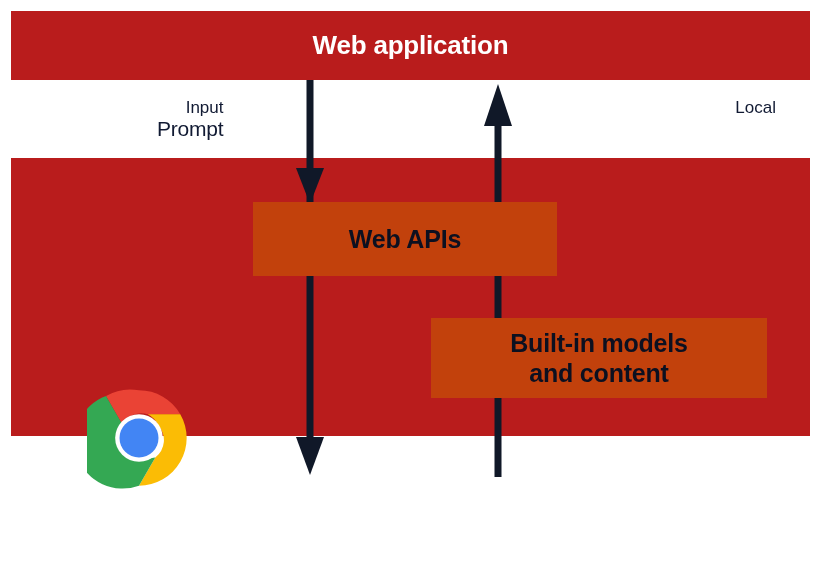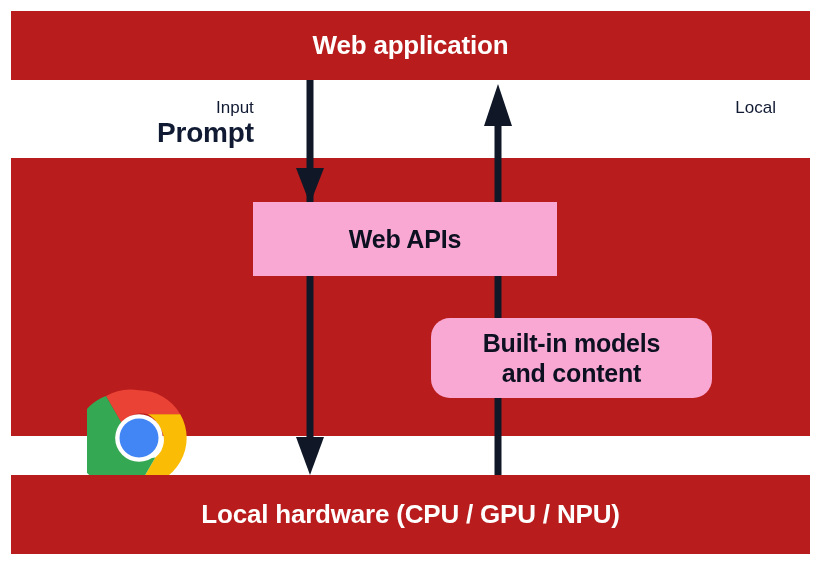--- a/index.html
+++ b/index.html
@@ -58,22 +58,22 @@
   .io-block {
     position: absolute;
     color: #111a33;
     line-height: 1.12;
   }
   .io-kind {
     font-size: 17px;
     font-weight: normal;
   }
   .io-value {
-    font-size: 28px;
-    font-weight: bold;
+    font-size: 21px;
+    font-weight: normal;
     letter-spacing: -0.2px;
     white-space: nowrap;
   }
   #io-input {
     left: 110px;
     top: 98px;
     text-align: right;
     margin-left: 47px;
   }
   #io-output {
@@ -115,21 +115,21 @@
     margin-top: 16px;
     color: #ffffff;
     font-size: 24px;
     font-weight: bold;
     letter-spacing: -0.3px;
   }
 
   
   .ybox {
     position: absolute;
-    background: #f9a8d4;
+    background: #c2410c;
     display: flex;
     align-items: center;
     justify-content: center;
     text-align: center;
   }
   .ybox-label {
     color: #0c1020;
     font-weight: bold;
     font-size: 25px;
     letter-spacing: -0.2px;
@@ -137,23 +137,22 @@
   }
   #box-web-apis {
     left: 253px;
     top: 202px;
     width: 304px;
     height: 74px;
   }
   #box-builtin-models {
     left: 431px;
     top: 318px;
-    width: 281px;
+    width: 336px;
     height: 80px;
-    border-radius: 19px;
   }
 </style>
 </head>
 <body>
 
 <div id="stage">
 
   <div class="band" id="band-web-application">
     <span class="band-label">Web application</span>
   </div>
@@ -202,17 +201,14 @@
     <span class="ybox-label">Web APIs</span>
   </div>
 
   <div class="ybox" id="box-builtin-models">
     <span class="ybox-label">
       <span>Built-in models</span><br>
       <span>and content</span>
     </span>
   </div>
 
-  <div class="band" id="band-local-hardware">
-    <span class="band-label">Local hardware (CPU / GPU / NPU)</span>
-  </div>
 
 </div>
 
 </body></html>

